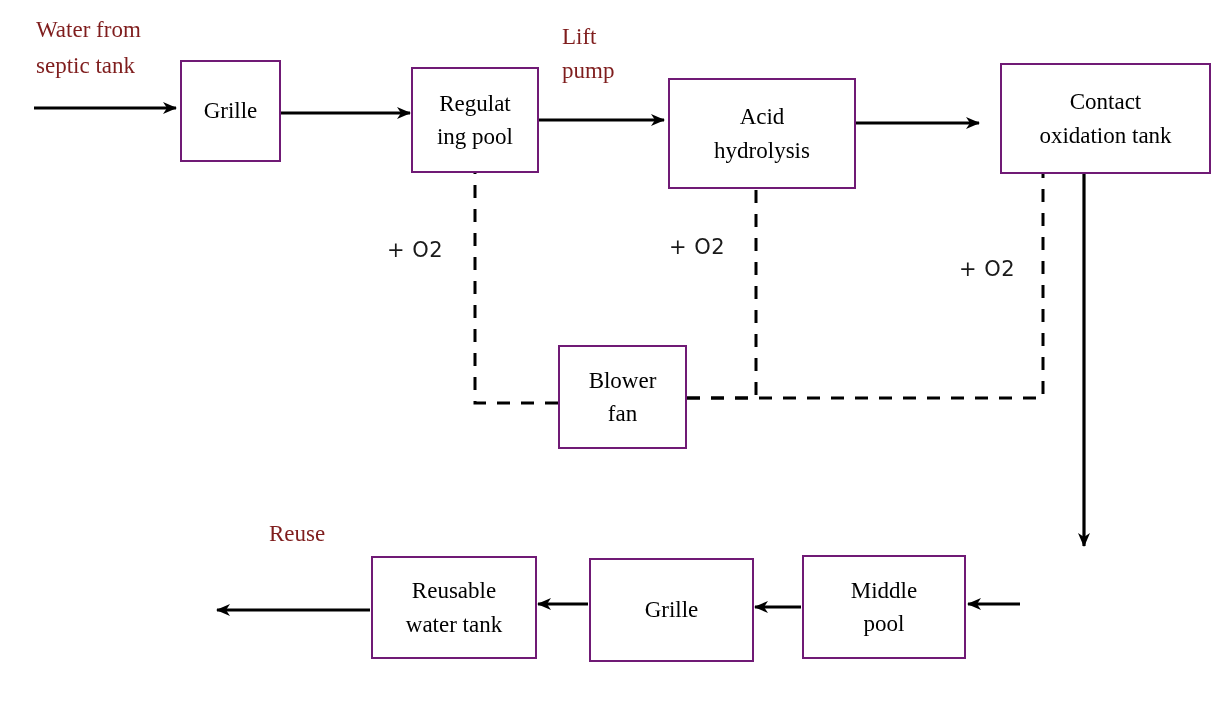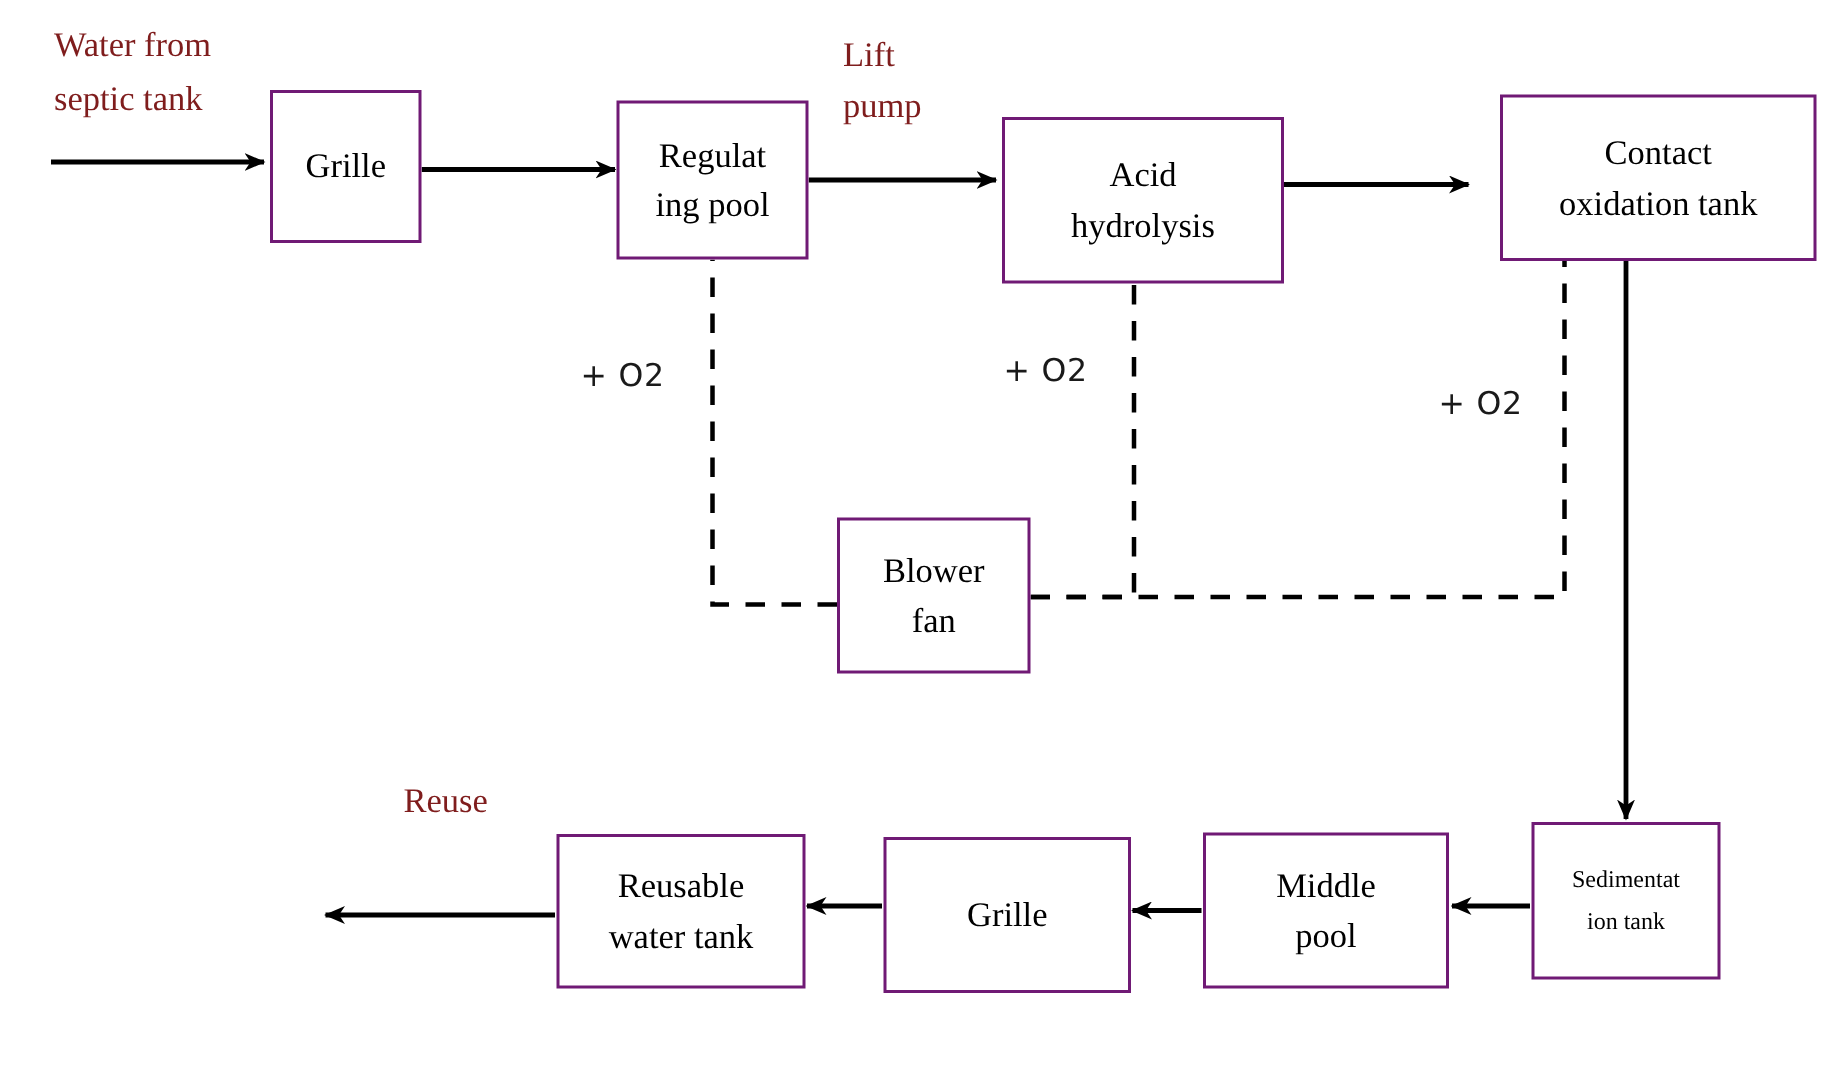--- a/index.html
+++ b/index.html
@@ -130,24 +130,20 @@
   <div class="node" style="left:980px; top:63px; width:211px; height:111px;margin-left:20px;">
     <span class="node-line">Contact</span>
     <span class="node-line">oxidation tank</span>
   </div>
 
   <div class="node" style="left:558px; top:345px; width:129px; height:104px;">
     <span class="node-line">Blower</span>
     <span class="node-line">fan</span>
   </div>
 
-  <div class="node small-text" style="left:1021px; top:548px; width:126px; height:105px;">
-    <span class="node-line">Sedimentat</span>
-    <span class="node-line">ion tank</span>
-  </div>
 
   <div class="node" style="left:802px; top:555px; width:164px; height:104px;">
     <span class="node-line">Middle</span>
     <span class="node-line">pool</span>
   </div>
 
   <div class="node" style="left:589px; top:558px; width:165px; height:104px;">
     <span class="node-line">Grille</span>
   </div>
 

